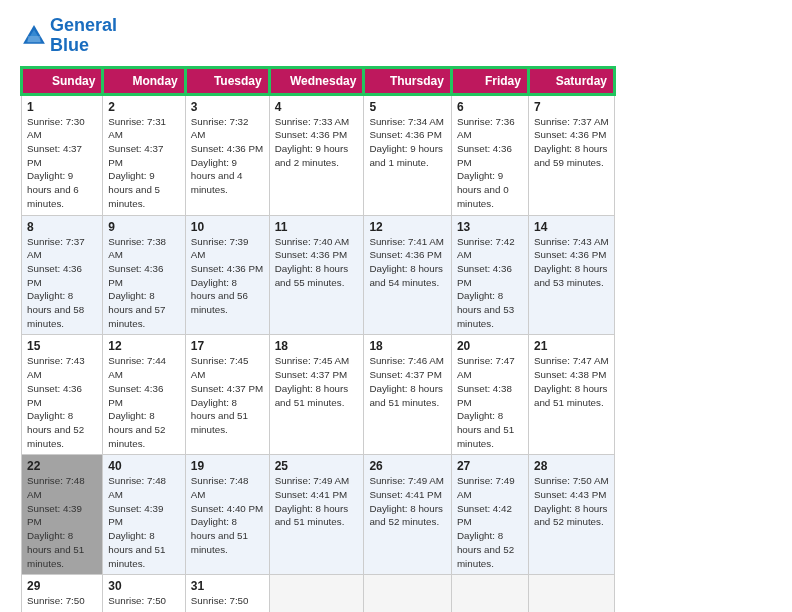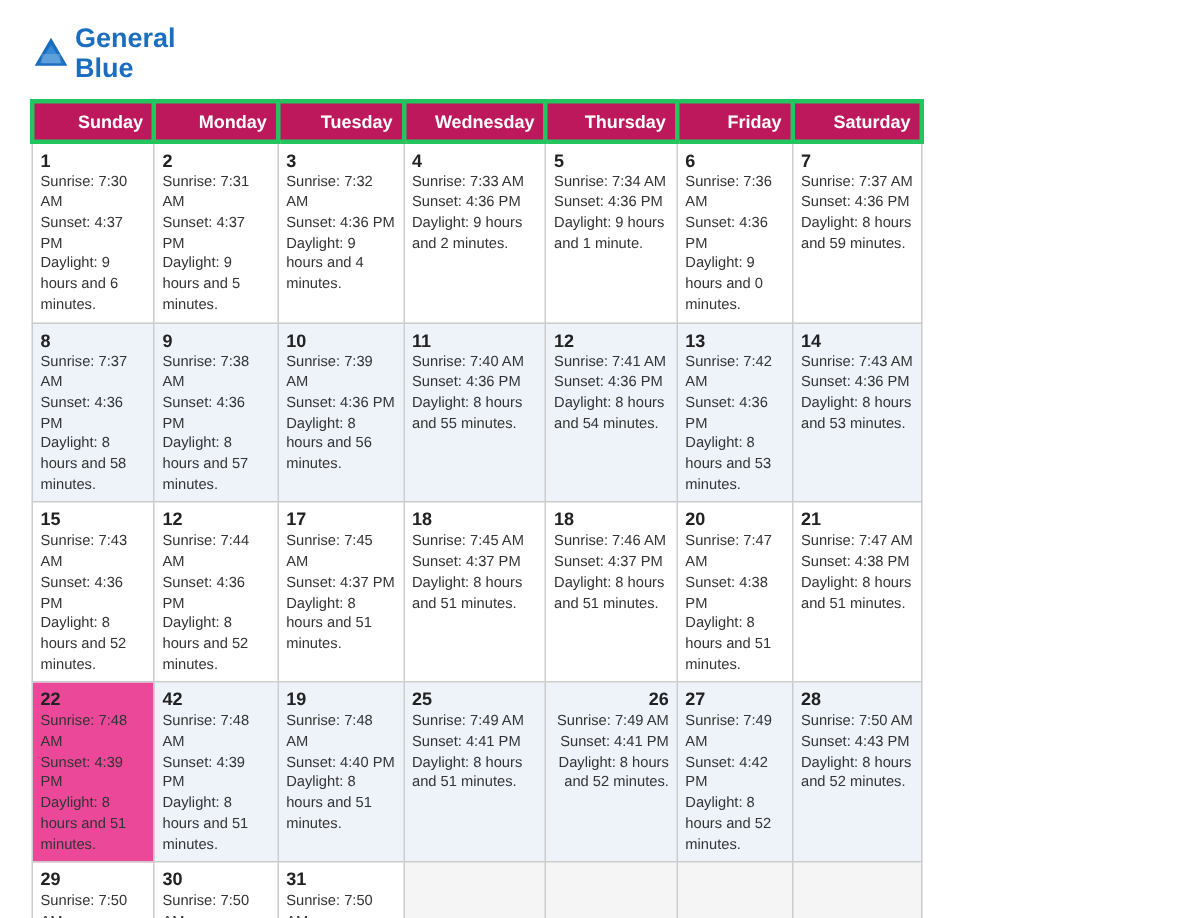--- a/index.html
+++ b/index.html
@@ -211,37 +211,37 @@
           <td style="background: rgb(255, 255, 255);">
         <span class="day-num">20</span>
         <span class="day-info">Sunrise: 7:47 AM<br>Sunset: 4:38 PM<br>Daylight: 8 hours and 51 minutes.</span>
       </td>
           <td style="background: rgb(255, 255, 255);">
         <span class="day-num">21</span>
         <span class="day-info">Sunrise: 7:47 AM<br>Sunset: 4:38 PM<br>Daylight: 8 hours and 51 minutes.</span>
       </td>
         </tr>
         <tr>
-          <td style="background: #ec4899;">
+          <td style="background: #a3a3a3;">
         <span class="day-num">22</span>
         <span class="day-info">Sunrise: 7:48 AM<br>Sunset: 4:39 PM<br>Daylight: 8 hours and 51 minutes.</span>
       </td>
           <td style="background: rgb(238, 243, 250);">
-        <span class="day-num">42</span>
+        <span class="day-num">40</span>
         <span class="day-info">Sunrise: 7:48 AM<br>Sunset: 4:39 PM<br>Daylight: 8 hours and 51 minutes.</span>
       </td>
           <td style="background: rgb(238, 243, 250);">
         <span class="day-num">19</span>
         <span class="day-info">Sunrise: 7:48 AM<br>Sunset: 4:40 PM<br>Daylight: 8 hours and 51 minutes.</span>
       </td>
           <td style="background: rgb(238, 243, 250);">
         <span class="day-num">25</span>
         <span class="day-info">Sunrise: 7:49 AM<br>Sunset: 4:41 PM<br>Daylight: 8 hours and 51 minutes.</span>
       </td>
-          <td style="background: rgb(238, 243, 250); text-align: right;">
+          <td style="background: rgb(238, 243, 250);">
         <span class="day-num">26</span>
         <span class="day-info">Sunrise: 7:49 AM<br>Sunset: 4:41 PM<br>Daylight: 8 hours and 52 minutes.</span>
       </td>
           <td style="background: rgb(238, 243, 250); margin-left: 11px;">
         <span class="day-num">27</span>
         <span class="day-info">Sunrise: 7:49 AM<br>Sunset: 4:42 PM<br>Daylight: 8 hours and 52 minutes.</span>
       </td>
           <td style="background: rgb(238, 243, 250);">
         <span class="day-num">28</span>
         <span class="day-info">Sunrise: 7:50 AM<br>Sunset: 4:43 PM<br>Daylight: 8 hours and 52 minutes.</span>

